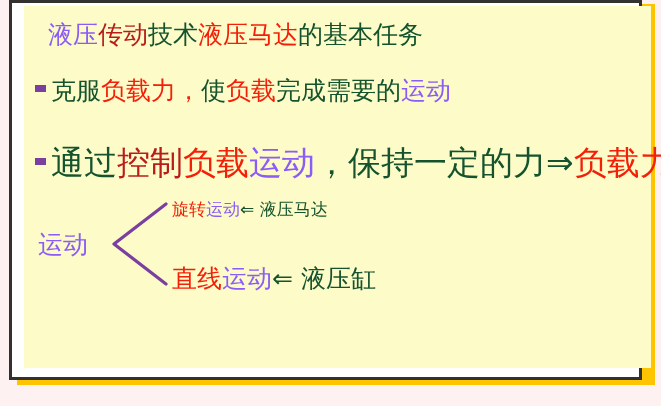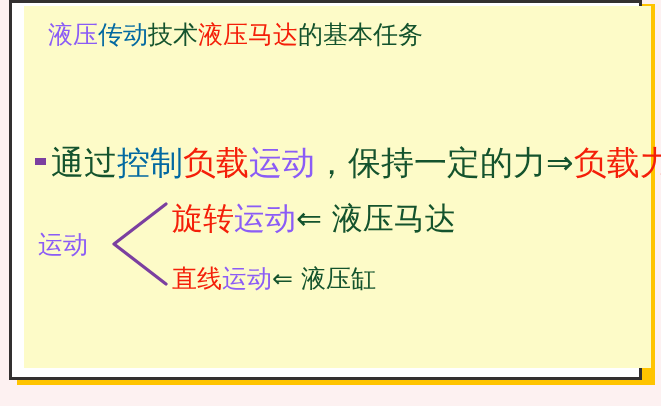--- a/index.html
+++ b/index.html
@@ -56,21 +56,21 @@
   .line {
     position: absolute;
     white-space: nowrap;
     font-family: "DejaVu Sans", "Liberation Sans", sans-serif;
     font-weight: 400;
     line-height: 1;
   }
 
   
   .c-cyan   { color: #8b5cf6; }
-  .c-green  { color: #0369a1; font-family: Liberation Mono, monospace; }
+  .c-green  { color: #b91c1c; font-family: Liberation Mono, monospace; }
   .c-purple { color: #14532d; }
   .c-red    { color: #f41f09; }
 
   
   #line-title {
     left: 24px;
     top: 16px;
     font-size: 25px;
   }
 
@@ -103,21 +103,21 @@
   }
   #branch-svg {
     position: absolute;
     left: 86px;
     top: 12px;
   }
   #branch-top-label {
     position: absolute;
     left: 148px;
     top: 14px;
-    font-size: 31px;
+    font-size: 17px;
     white-space: nowrap;
   }
   #branch-bottom-label {
     position: absolute;
     left: 148px;
     top: 78px;
     font-size: 25px;
     white-space: nowrap;
   }
   #branch-bottom-sub {
@@ -135,20 +135,23 @@
 
   <div id="shadow-bar"></div>
 
   <div id="slide-frame">
     <div id="slide-canvas">
 
       <div class="line" id="line-title">
         <span class="c-cyan">液压</span><span class="c-green">传动</span><span class="c-purple">技术</span><span class="c-red">液压马达</span><span class="c-purple">的基本任务</span>
       </div>
 
+      <div class="line" id="line-bullet-1">
+        <span class="bullet-mark"></span><span class="c-purple">克服</span><span class="c-red">负载力，</span><span class="c-purple">使</span><span class="c-red">负载</span><span class="c-purple">完成需要的</span><span class="c-cyan">运动</span>
+      </div>
 
       <div class="line" id="line-bullet-2">
         <span class="bullet-mark"></span><span class="c-purple">通过</span><span class="c-green">控制</span><span class="c-red">负载</span><span class="c-cyan">运动</span><span class="c-purple">，保持一定的力⇒</span><span class="c-red">负载力</span>
       </div>
 
       <div id="diagram">
 
         <div id="diagram-root-label" class="c-cyan">运动</div>
 
         <svg id="branch-svg" width="70" height="90" viewBox="0 0 70 90">

